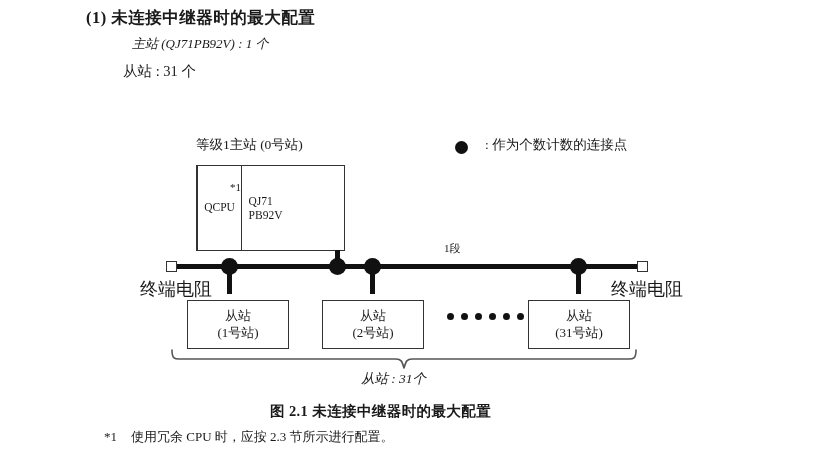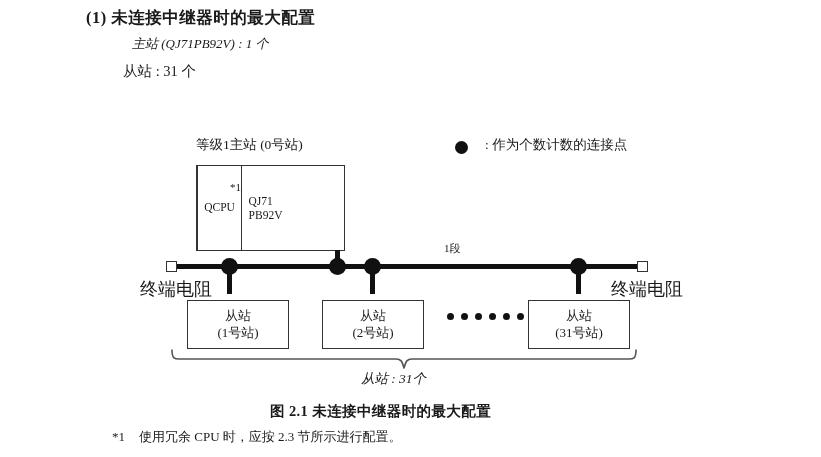--- a/index.html
+++ b/index.html
@@ -246,21 +246,21 @@
     width: 821px;
     text-align: center;
     font-size: 14.5px;
     font-weight: bold;
     letter-spacing: 0.4px;
   }
   .fig-caption span { position: relative; left: -30px; }
 
   .foot-note {
     position: absolute;
-    left: 112px;
+    left: 104px;
     top: 428px;
     font-size: 13px;
     white-space: nowrap;
   }
   .foot-note .fn-mark { margin-right: 14px; }
 </style>
 </head>
 <body>
 
 <div class="page">

